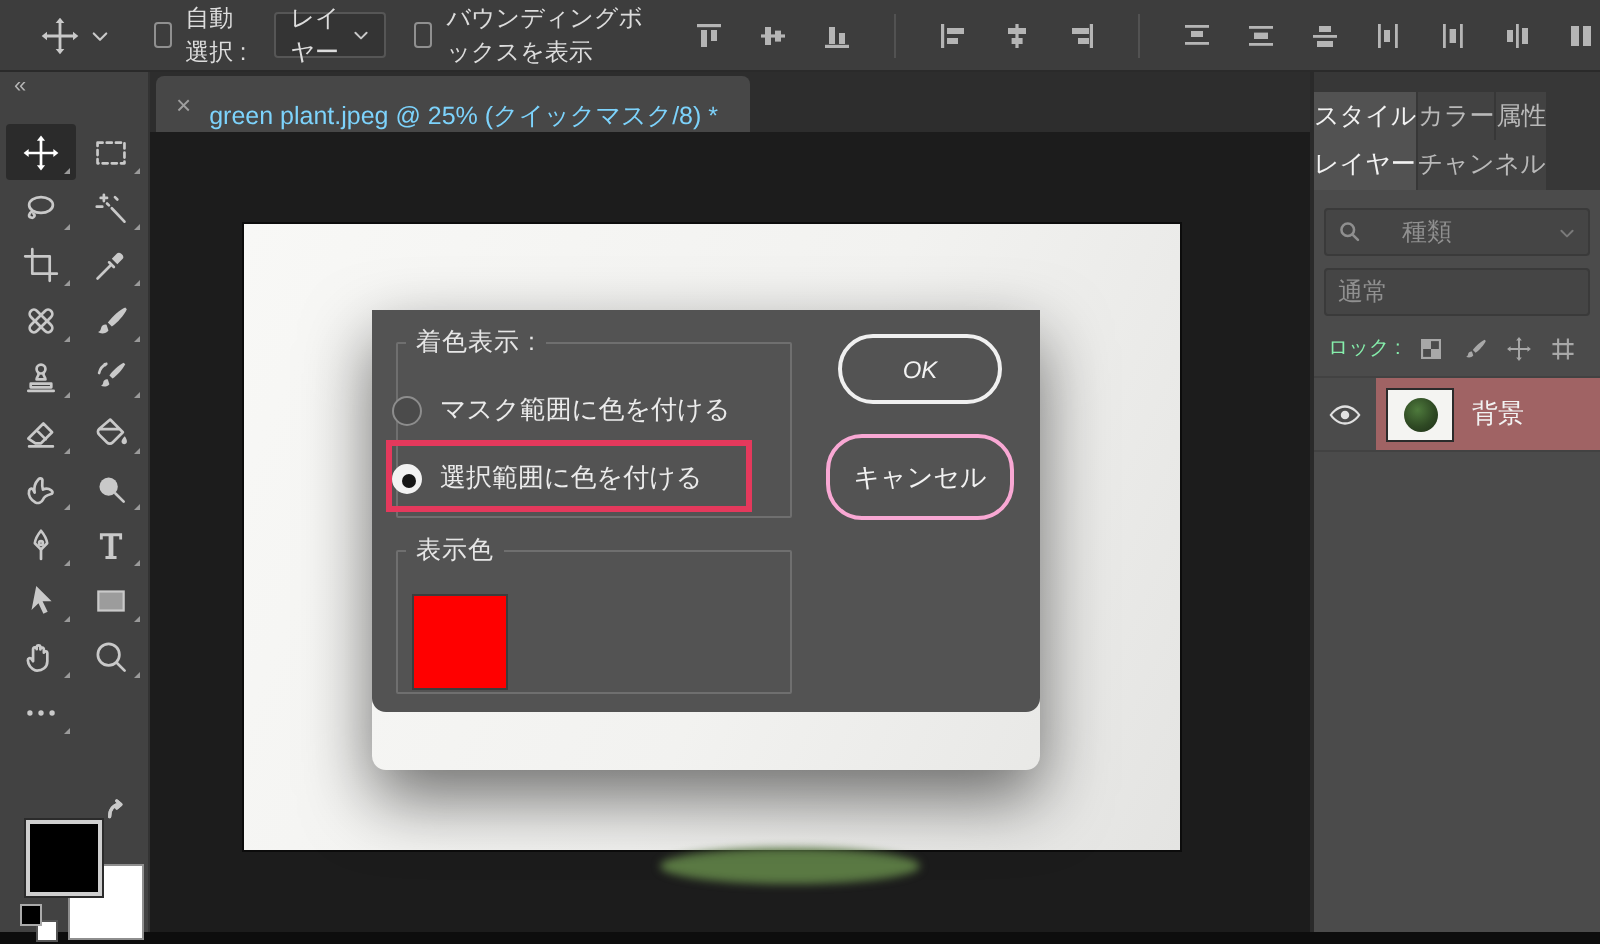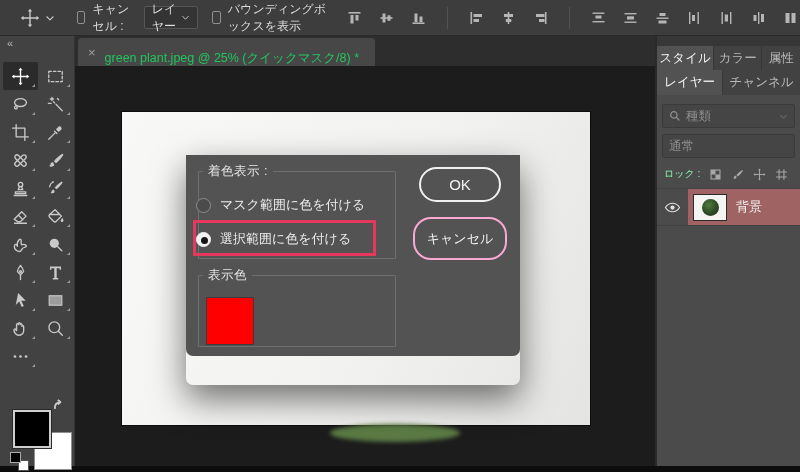--- a/index.html
+++ b/index.html
@@ -21,21 +21,21 @@
   .ob-label { color:#dcdcdc; font-size:12px; }
   .ob-select { display:flex; align-items:center; justify-content:space-between; width:78px; height:23px; margin:0 14px 0 12px; padding:0 7px; background:#343434; border:1px solid #565656; border-radius:2px; color:#dcdcdc; font-size:12px; }
   .ob-sep { width:1px; height:22px; background:#525252; margin:0 6px; }
   .align-group { display:flex; align-items:center; gap:13px; margin-left:14px; }
   .align-btn { width:19px; height:18px; display:flex; align-items:center; justify-content:center; }
   .align-btn svg { fill:#b5b5b5; }
   
   .tabbar { position:absolute; left:75px; top:36px; width:580px; height:30px; background:#2d2d2d; }
   .doctab { position:absolute; left:3px; top:2px; height:28px; padding:0 16px 0 10px; background:#474747; border-radius:4px 4px 0 0; display:flex; align-items:center; gap:9px; }
   .doctab .close { color:#9f9f9f; font-size:13px; }
-  .doctab .title { color:#22c55e; font-size:12.5px; white-space:nowrap;margin-top:12px; }
+  .doctab .title { color:#7dd3fc; font-size:12.5px; white-space:nowrap;margin-top:12px; }
   
   .toolbar { position:absolute; left:0; top:36px; width:75px; height:431px; background:#424242; border-right:1px solid #333; }
   .tb-head { height:16px; color:#b5b5b5; font-size:11px; padding:1px 0 0 7px; letter-spacing:1px; }
   .tools { position:absolute; left:3px; top:26px; display:grid; grid-template-columns:35px 35px; grid-auto-rows:28px; }
   .tool { display:flex; align-items:center; justify-content:center; position:relative; border-radius:2px; }
   .tool.sel { background:#2b2b2b; }
   .tool.sel .st { stroke:#fff; } .tool.sel .fl { fill:#fff; }
   .tool .fly { position:absolute; right:3px; bottom:3px; width:0; height:0; border-left:3px solid transparent; border-bottom:3px solid #9a9a9a; }
   .swatches { position:absolute; left:0; top:358px; width:75px; height:82px; }
   .swap-arrow { position:absolute; left:52px; top:4px; }
@@ -61,30 +61,30 @@
   .radio.on { background:#f2f2f2; border-color:#f2f2f2; }
   .radio.on::after { content:""; position:absolute; left:4px; top:4px; width:7px; height:7px; border-radius:50%; background:#161616; }
   .radio-label { color:#ebebeb; font-size:13px; white-space:nowrap; }
   .annotation-box { position:absolute; left:7px; top:65px; width:183px; height:36px; border:3px solid #e4395c; z-index:6; }
   .swatch-red { position:absolute; left:8px; top:14px; width:46px; height:46px; background:#ff0000; box-shadow:0 0 0 1px #3c3c3c; }
   .opacity-row { position:absolute; left:62px; top:32px; display:flex; align-items:center; color:#ebebeb; font-size:13px; }
   .opacity-field { margin-left:7px; width:38px; border-bottom:2px solid #3d70c2; display:flex; }
   .opacity-value { background:#3d70c2; color:#fff; padding:0 3px 1px 3px; font-size:13px; }
   .opacity-unit { margin-left:14px; }
   .dlg-btn { position:absolute; display:flex; align-items:center; justify-content:center; color:#f2f2f2; background:transparent; border-radius:18px; }
-  .btn-ok { left:233px; top:12px; width:82px; height:35px; border:2px solid #f0f0f0; font-size:15px; }
+  .btn-ok { left:233px; top:12px; width:82px; height:35px; border:2px solid #f0f0f0; font-size:12px;font-style:italic; }
   .btn-cancel { left:227px; top:62px; width:94px; height:43px; border:2px solid #f9a8d4; font-size:13px; }
   
   .rightpanel { position:absolute; left:655px; top:36px; width:145px; height:430px; background:#4b4b4b; border-left:2px solid #2a2a2a; }
   .rp-topstrip { height:10px; background:#373737; }
   .rp-tabs { display:flex; height:24px; background:#373737; gap:1px; }
   .rp-tabs.r2 { height:25px; }
-  .rp-tab { display:flex; align-items:center; justify-content:center; padding:0 10px; font-size:12.5px; background:#424242; color:#b9b9b9; white-space:nowrap; overflow:hidden; }
+  .rp-tab { display:flex; align-items:center; justify-content:center; padding:0 0; font-size:12.5px; background:#424242; color:#b9b9b9; white-space:nowrap; overflow:hidden; }
   .rp-tab.active { background:#525252; color:#f2f2f2; }
-  .rp-box { position:absolute; left:5px; width:133px; height:24px; background:#454545; border:1px solid #3a3a3a; border-radius:2px; display:flex; align-items:center; padding:0 6px; gap:5px; }
+  .rp-box { position:absolute; left:5px; width:133px; height:24px; background:#454545; border:1px solid #3a3a3a; border-radius:2px; display:flex; align-items:center; padding:0 6px; gap:20px; }
   .rp-filter { top:68px; }
   .rp-blend { top:98px; color:#8f8f8f; font-size:12.5px; }
   .rp-dim { color:#909090; font-size:12.5px; }
   .rp-chevron { margin-left:auto; }
   .lock-row { position:absolute; left:7px; top:131px; display:flex; align-items:center; gap:9px; color:#86efac; font-size:10px; }
   .layer-row { position:absolute; left:0; top:152px; width:145px; height:38px; background:#4b4b4b; border-top:1px solid #424242; border-bottom:1px solid #424242; display:flex; align-items:center; }
   .eye-cell { width:31px; display:flex; align-items:center; justify-content:center; align-self:stretch; }
   .layer-main { flex:1; align-self:stretch; background:#a06364; display:flex; align-items:center; gap:9px; padding-left:5px; }
   .layer-thumb { width:34px; height:27px; background:#f4f4f2; border:1px solid #2b2b2b; position:relative; }
   .layer-thumb .plant { position:absolute; left:8px; top:4px; width:17px; height:17px; border-radius:50%; background:radial-gradient(circle at 40% 35%,#4e7a3c 0%,#2f4a24 55%,#1d2e17 100%); }
@@ -105,21 +105,21 @@
           </svg>
       </span>
       <span>
         <svg width="10" height="10" viewBox="0 0 16 16">
             <path class="st" d="M3 6l5 5 5-5"></path>
           </svg>
       </span>
     </div>
     <div class="ob-check" style="margin-left:18px">
       <span class="checkbox"></span>
-      <span class="ob-label">キャンセル :</span>
+      <span class="ob-label">自動選択 :</span>
     </div>
     <div class="ob-select">
       <span>レイヤー</span>
       <span>
         <svg width="9" height="9" viewBox="0 0 16 16">
             <path class="st" d="M3 6l5 5 5-5"></path>
           </svg>
       </span>
     </div>
     <div class="ob-check">

